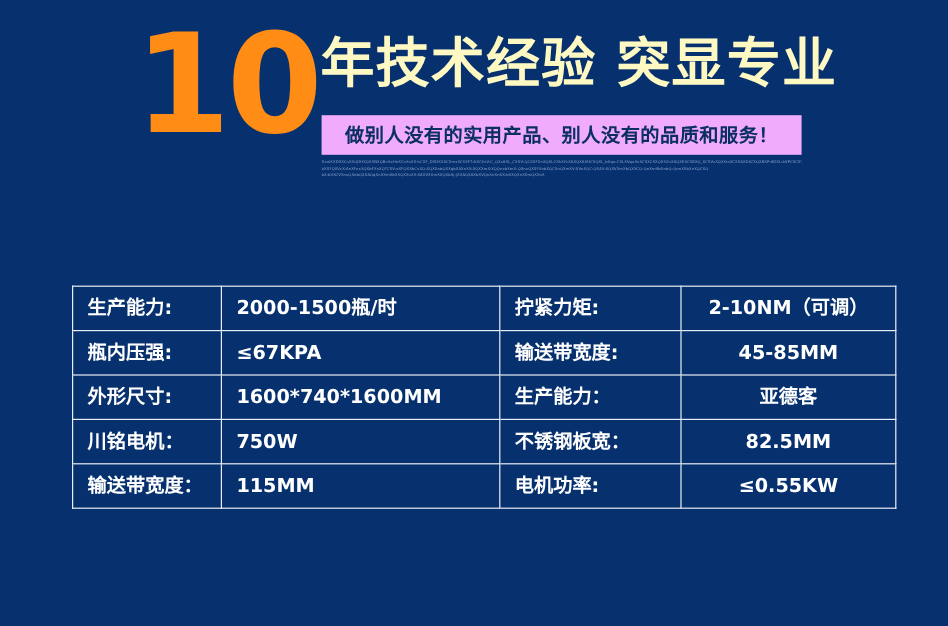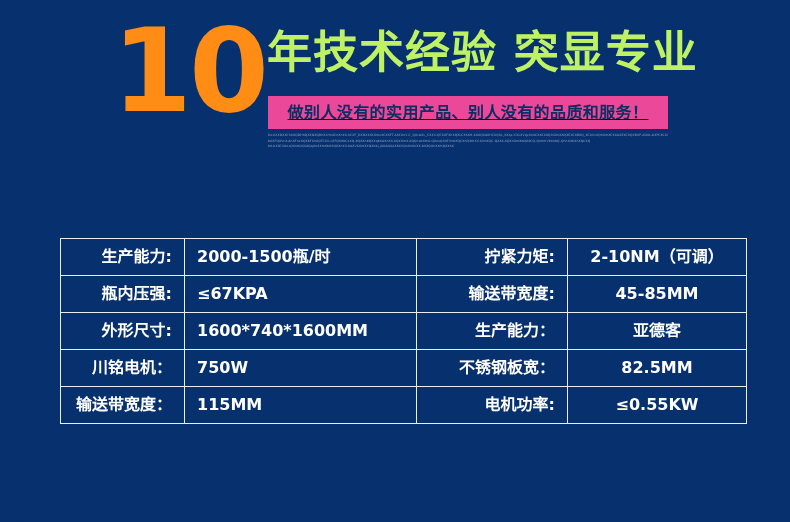--- a/index.html
+++ b/index.html
@@ -43,35 +43,34 @@
     color: #ff8c14;
     user-select: none;
   }
   .headline {
     position: absolute;
     left: 267px;
     top: 26px;
     font-size: 45px;
     font-weight: bold;
     line-height: 1.22;
-    color: #bef264;
+    color: #fef9c3;
     letter-spacing: 1px;
     white-space: nowrap;
   }
   .subtitle-bar {
     position: absolute;
     left: 268px;
     top: 96px;
     width: 400px;
     height: 33px;
-    background: #ec4899;
+    background: #f0abfc;
     display: flex;
     align-items: center;
     justify-content: center;
-    text-decoration: underline;
   }
   .subtitle-bar span {
     font-size: 16px;
     font-weight: bold;
     color: #0b2f63;
     line-height: 1;
     white-space: nowrap;
     letter-spacing: 0.4px;
   }
   .micro-block {
@@ -105,21 +104,21 @@
     height: 36px;
     padding: 0 12px;
     color: #ffffff;
     font-size: 16px;
     font-weight: bold;
     line-height: 1.1;
     white-space: nowrap;
     overflow: hidden;
   }
   .cell-label {
-    text-align: right;
+    text-align: left;
   }
   .cell-value-left {
     text-align: left;
   }
   .cell-value-center {
     text-align: center;
   }
   col.c1 { width: 124px; }
   col.c2 { width: 232px; }
   col.c3 { width: 151px; }

